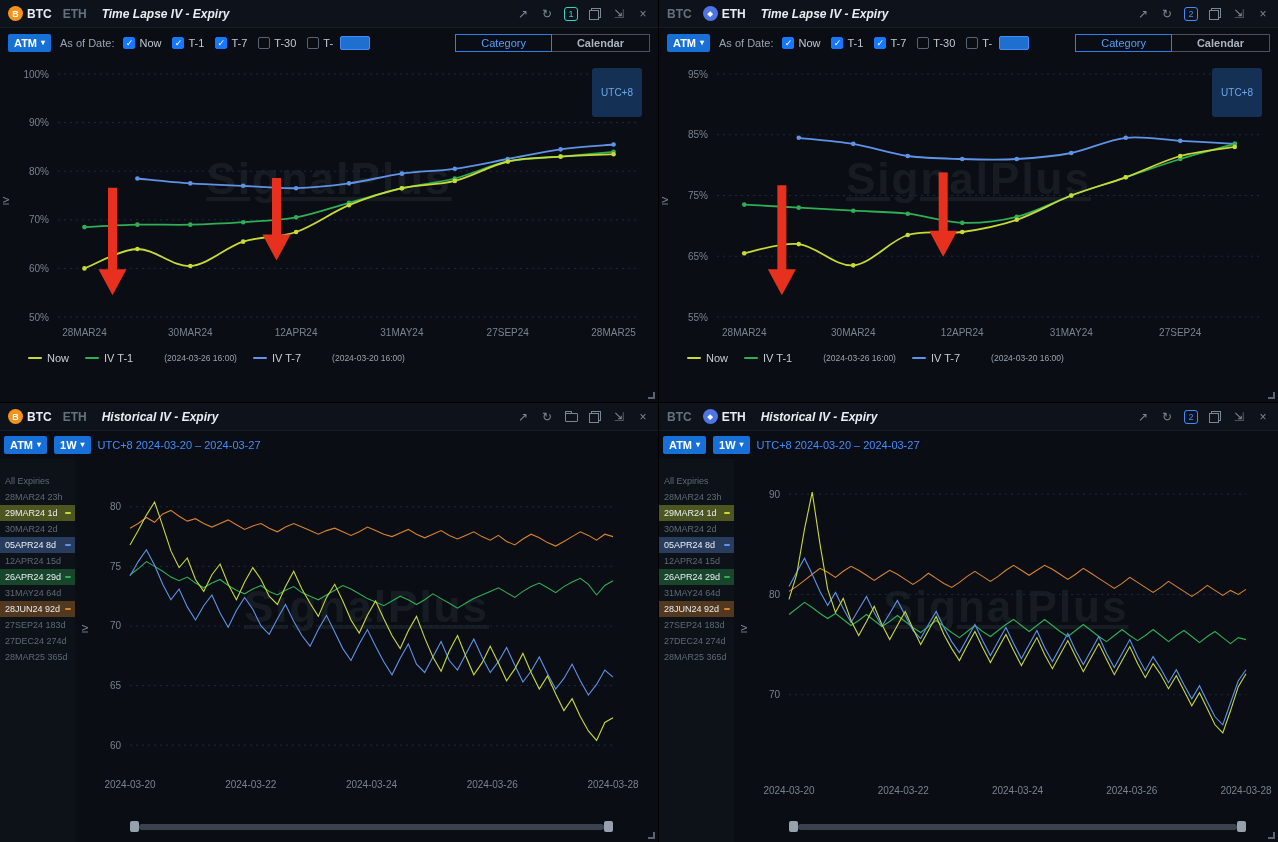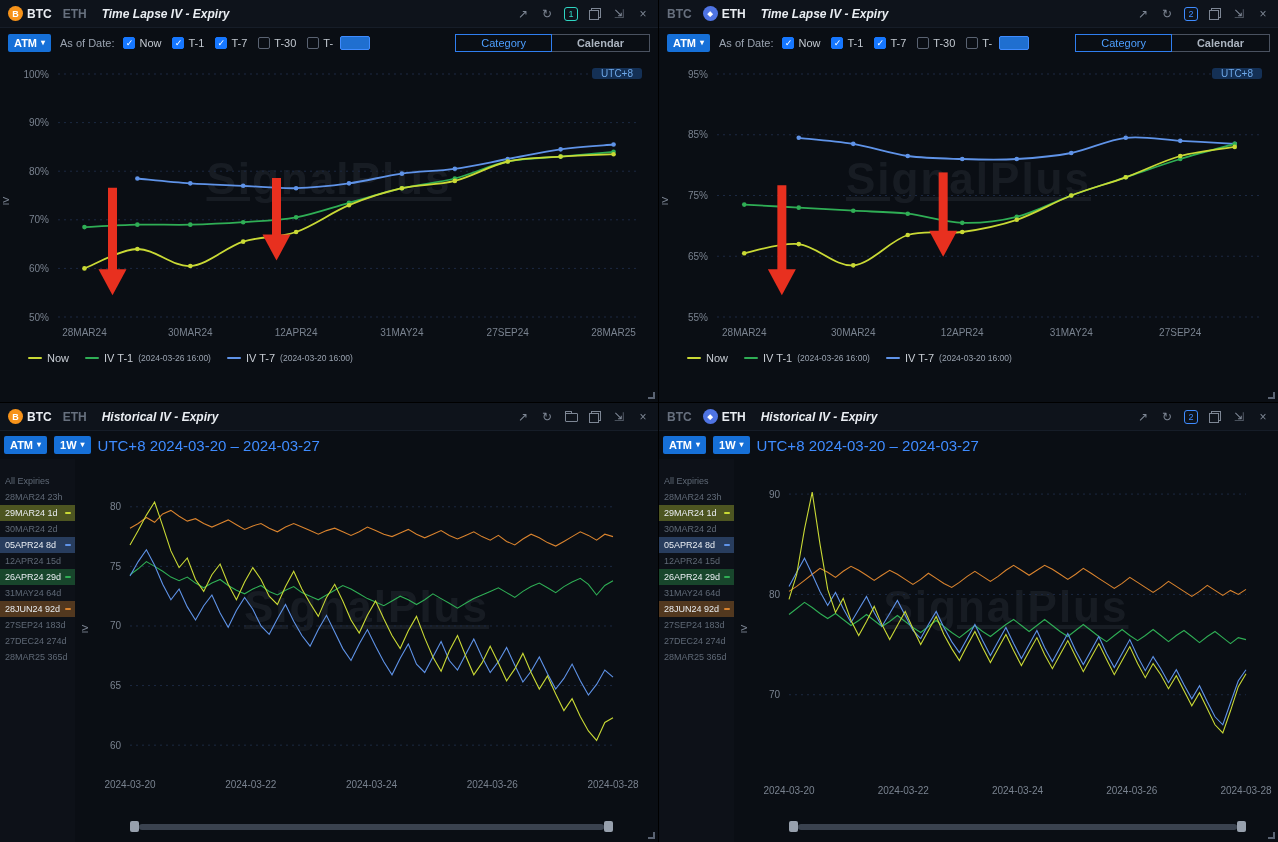--- a/index.html
+++ b/index.html
@@ -45,38 +45,38 @@
   .box { width:12px; height:12px; border:1px solid #5a6372; border-radius:2px; display:inline-flex;
     align-items:center; justify-content:center; font-size:9px; line-height:1; color:#fff; }
   .chk.checked .box { background:#1677ff; border-color:#1677ff; }
   .tinput { width:30px; height:14px; background:#1f6fd0; border:1px solid #3f8cff; border-radius:2px; margin-left:-4px; }
   .spacer { flex:1; }
   .seg { display:flex; }
   .segbtn { font-family:inherit; font-size:11px; padding:2px 25px; background:transparent;
     border:1px solid #4a5260; color:#aab3bf; cursor:pointer; }
   .segbtn + .segbtn { margin-left:-1px;font-weight:bold; }
   .segbtn.active { border-color:#2f7ef0; color:#4d9fff; position:relative; z-index:1; }
-  .rangetxt { font-size:15px; color:#3f8cff; }
+  .rangetxt { font-size:11px; color:#3f8cff; }
 
   
   .chartwrap { position:relative; flex:0 0 287px; }
   .chart { position:absolute; inset:0; z-index:1; }
   .chart svg { display:block; }
   svg text { font-family:"Liberation Sans", sans-serif; }
   .ylab { position:absolute; left:2px; top:138px; font-size:9px; color:#7d8694;
     transform:rotate(-90deg); z-index:2; }
   .utc { position:absolute; top:10px; right:16px; background:#143055; color:#6ea8e8;
-    font-size:10px; padding:0 9px; border-radius:3px; z-index:2; }
+    font-size:10px; padding:19px 9px; border-radius:3px; z-index:2; }
   .watermark { position:absolute; left:50%; top:42%; transform:translate(-50%,-50%);
     font-size:44px; font-weight:bold; letter-spacing:2px; color:rgba(148,158,173,0.10);
     white-space:nowrap; z-index:0;text-decoration:underline; }
   .legend { flex:0 0 26px; display:flex; align-items:center; gap:16px; padding-left:28px; }
   .litem { display:inline-flex; align-items:center; gap:5px; font-size:11px; color:#c8cdd4; cursor:pointer; }
   .ldash { width:14px; height:2px; border-radius:1px; }
-  .lsub { font-size:8.5px; color:#9aa3b0; }
+  .lsub { font-size:8.5px; color:#9aa3b0;margin-left:26px; }
   .rhandle { position:absolute; right:3px; bottom:3px; width:7px; height:7px;
     border-right:2px solid #5a6372; border-bottom:2px solid #5a6372; }
 
   
   .histbody { flex:1; display:flex; min-height:0; }
   .sidebar { flex:0 0 75px; width:75px; background:#0d1118; padding-top:14px; overflow:hidden; }
   .sitem { height:16px; display:flex; align-items:center; padding:0 4px 0 5px;
     font-size:9px; color:#5f6976; white-space:nowrap; cursor:pointer; }
   .sdash { width:6px; height:2px; border-radius:1px; margin-left:auto; flex:0 0 6px; }
   .chartcol { flex:1; display:flex; flex-direction:column; min-width:0; }

